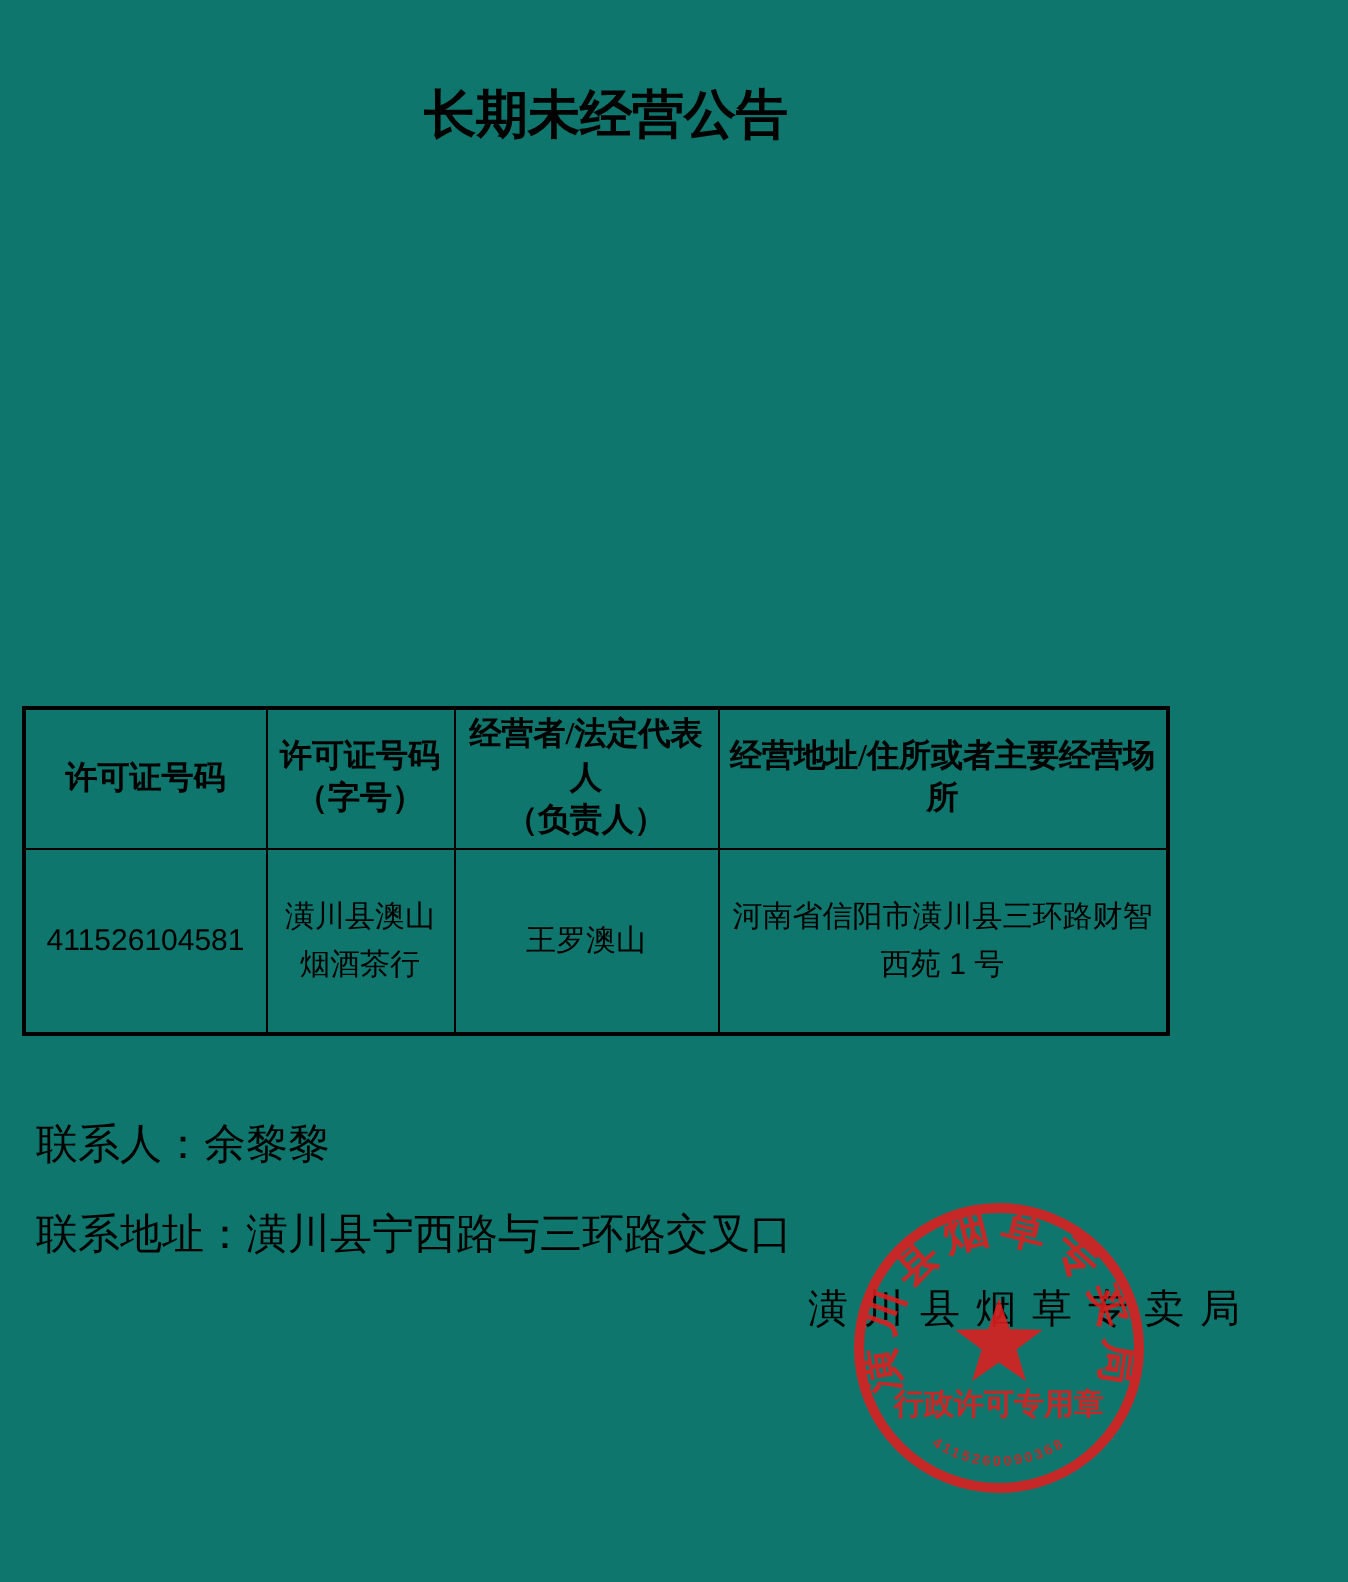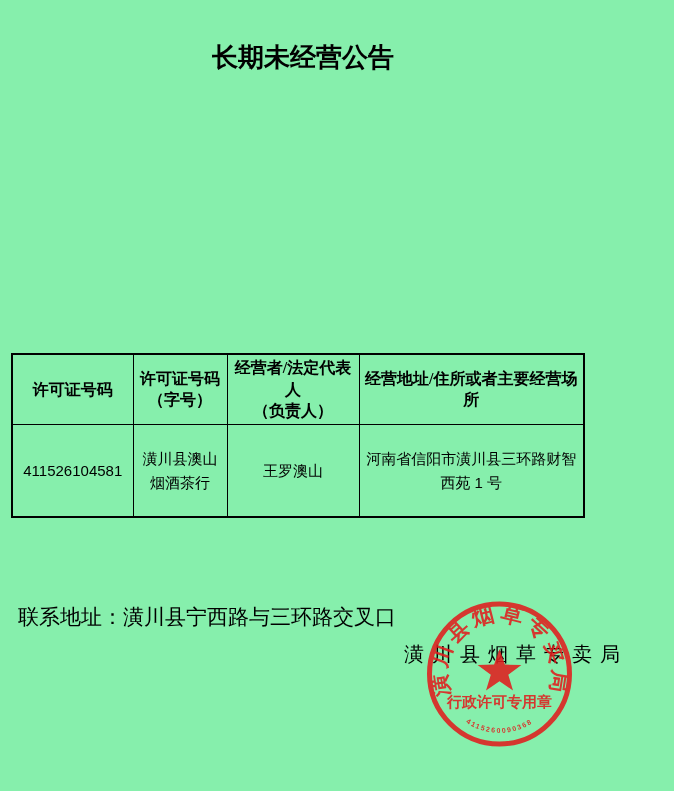--- a/index.html
+++ b/index.html
@@ -1,17 +1,17 @@
 <!DOCTYPE html>
 <html><head>
 <meta charset="utf-8">
 <style>
   html,body { margin:0; padding:0; background:#ffffff; }
   .page {
-    position:relative; width:674px; height:791px; background:#86efac;
+    position:relative; width:674px; height:791px; background:#0f766e;
     color:#000; font-family:"Liberation Serif","DejaVu Serif",serif;
     overflow:hidden;
   }
   .title {
     position:absolute; top:40px; left:0; width:606px; margin:0;
     text-align:center; font-size:26px; font-weight:700;
     font-family:"Liberation Sans","DejaVu Sans",sans-serif;
   }
   .body-text {
     position:absolute; top:100px; left:18px; width:602px; margin:0;
@@ -81,20 +81,23 @@
     <tbody>
       <tr>
         <td>411526104581</td>
         <td>潢川县澳山烟酒茶行</td>
         <td>王罗澳山</td>
         <td>河南省信阳市潢川县三环路财智西苑 1 号</td>
       </tr>
     </tbody>
   </table>
 
+  <div class="contact-line contact-person">
+    <span>联系人：</span><span>余黎黎</span>
+  </div>
 
 
   <div class="contact-line contact-address">
     <span>联系地址：</span><span>潢川县宁西路与三环路交叉口</span>
   </div>
 
   <div class="signature">潢川县烟草专卖局</div>
 
 
   <svg class="seal" viewBox="0 0 150 150" xmlns="http://www.w3.org/2000/svg">

